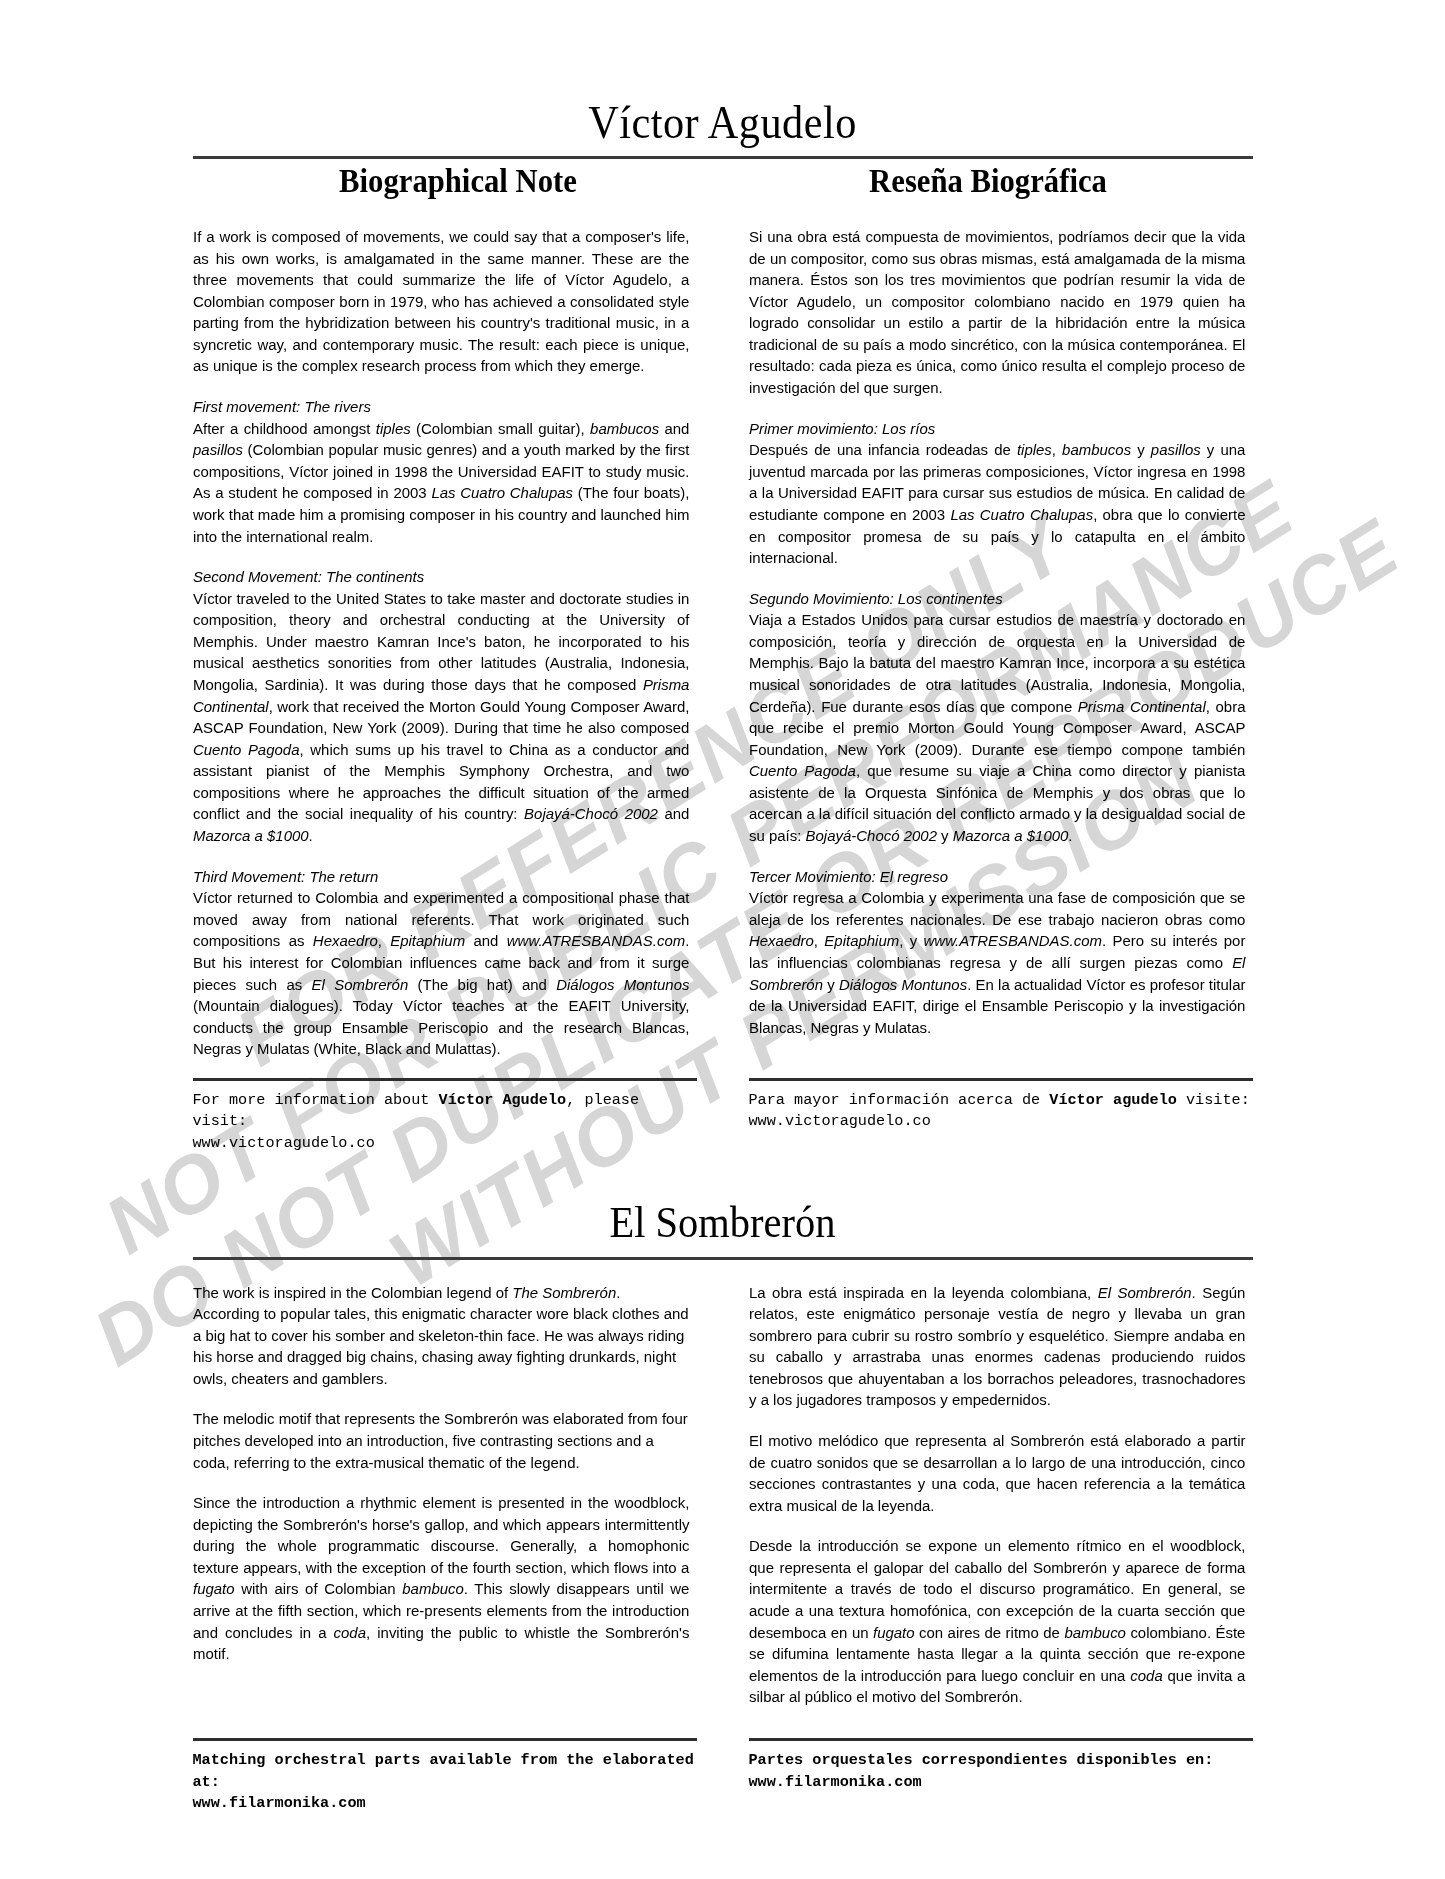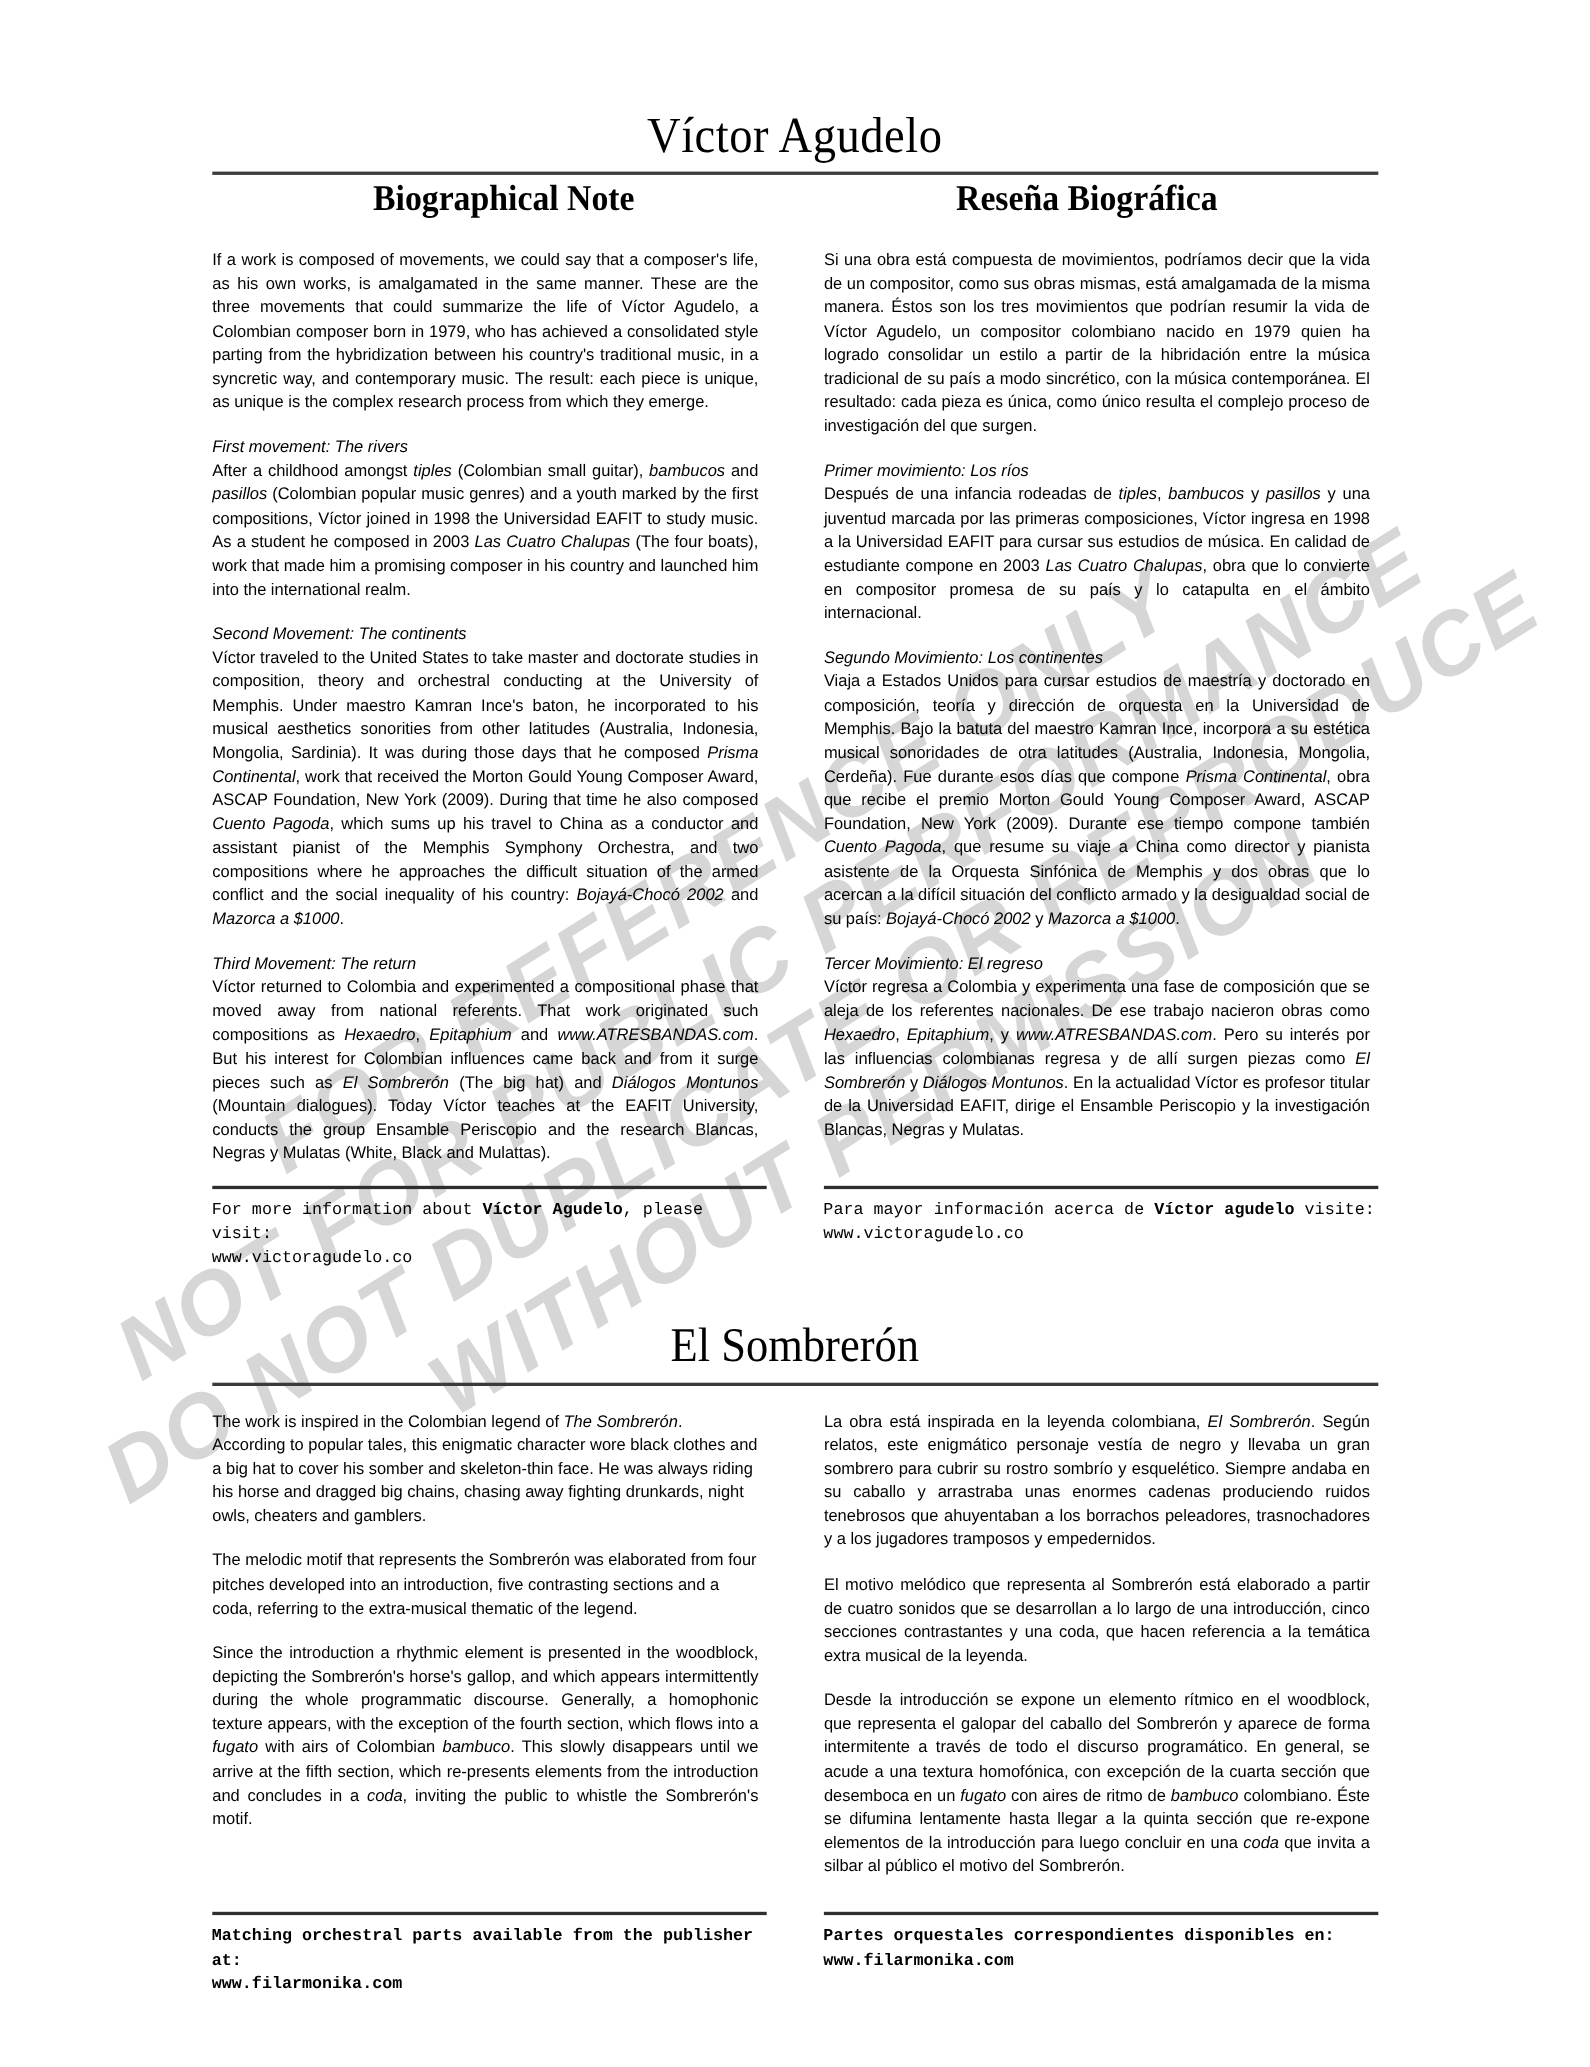--- a/index.html
+++ b/index.html
@@ -231,21 +231,21 @@
 
       <div class="col">
         <p class="body"><span>La obra está inspirada en la leyenda colombiana, </span><i>El Sombrerón</i><span>. Según relatos, este enigmático personaje vestía de negro y llevaba un gran sombrero para cubrir su rostro sombrío y esquelético. Siempre andaba en su caballo y arrastraba unas enormes cadenas produciendo ruidos tenebrosos que ahuyentaban a los borrachos peleadores, trasnochadores y a los jugadores tramposos y empedernidos.</span></p>
         <p class="body">El motivo melódico que representa al Sombrerón está elaborado a partir de cuatro sonidos que se desarrollan a lo largo de una introducción, cinco secciones contrastantes y una coda, que hacen referencia a la temática extra musical de la leyenda.</p>
         <p class="body last"><span>Desde la introducción se expone un elemento rítmico en el woodblock, que representa el galopar del caballo del Sombrerón y aparece de forma intermitente a través de todo el discurso programático. En general, se acude a una textura homofónica, con excepción de la cuarta sección que desemboca en un </span><i>fugato</i><span> con aires de ritmo de </span><i>bambuco</i><span> colombiano. Éste se difumina lentamente hasta llegar a la quinta sección que re-expone elementos de la introducción para luego concluir en una </span><i>coda</i><span> que invita a silbar al público el motivo del Sombrerón.</span></p>
       </div>
     </div>
 
     <div class="footer-row" style="margin-top:30px;">
       <div class="footer-cell" style="font-weight:bold;">
-        <div>Matching orchestral parts available from the publisher at:</div>
+        <div>Matching orchestral parts available from the elaborated at:</div>
         <div>www.filarmonika.com</div>
       </div>
       <div class="footer-cell" style="font-weight:bold;">
         <div>Partes orquestales correspondientes disponibles en:</div>
         <div>www.filarmonika.com</div>
       </div>
     </div>
 
   </div>
 </div>

